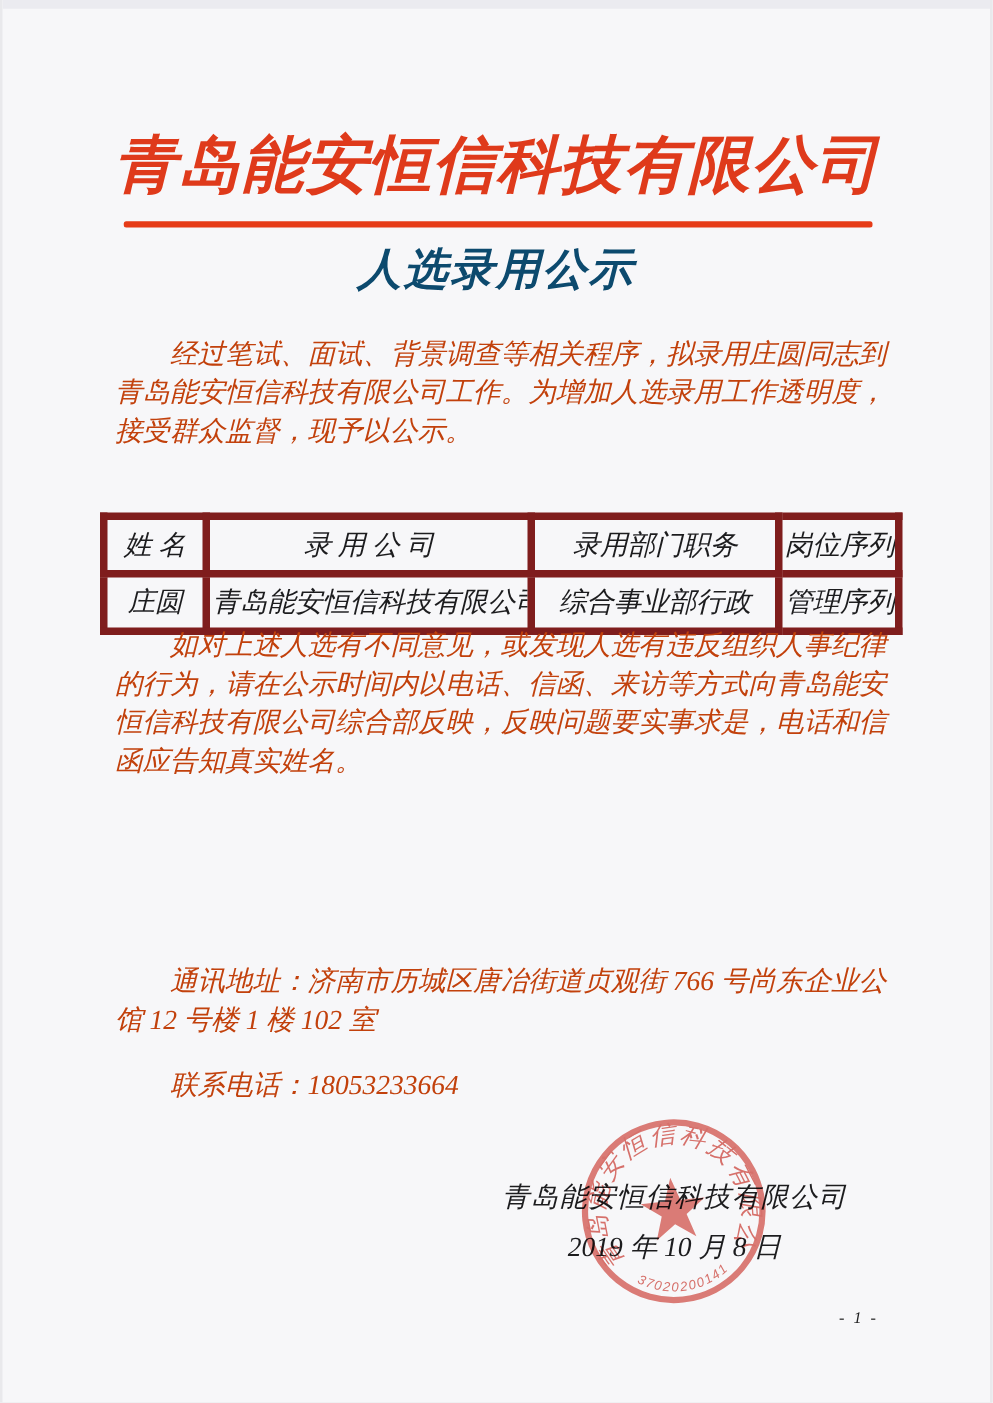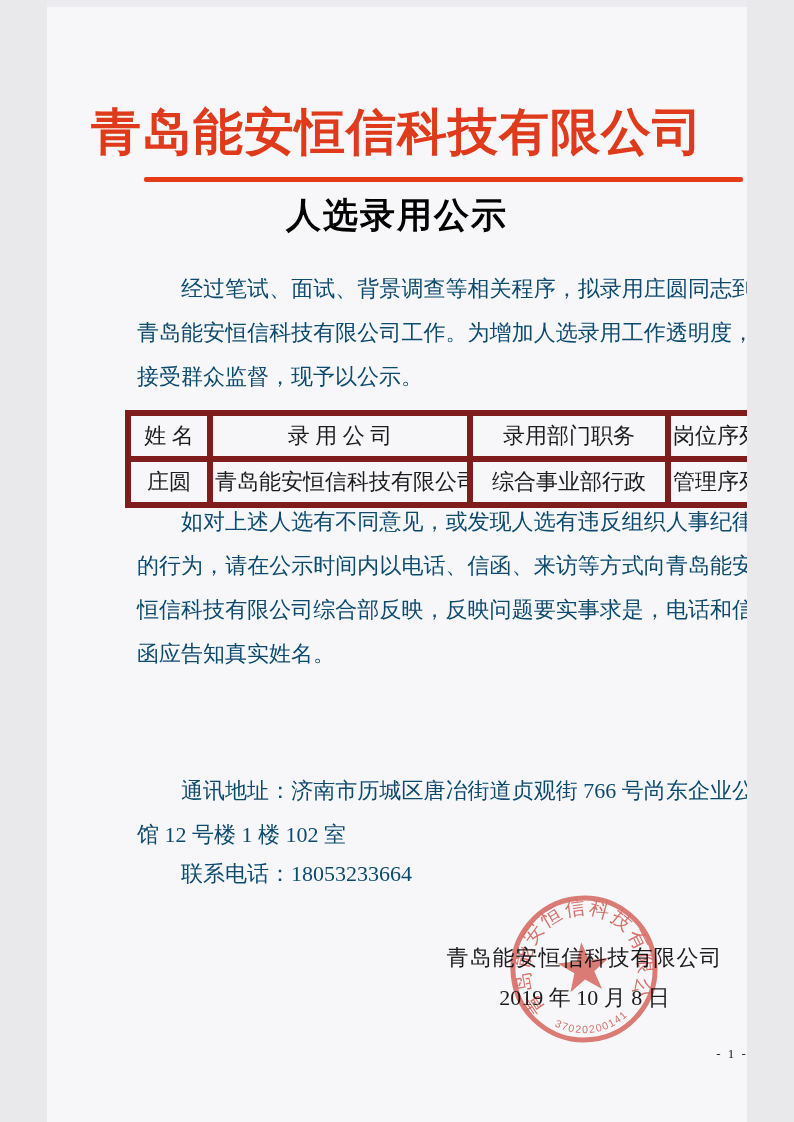--- a/index.html
+++ b/index.html
@@ -1,37 +1,38 @@
 <!DOCTYPE html>
 <html><head>
 <meta charset="utf-8">
 <style>
   html,body{margin:0;padding:0;background:#e9e9ec;}
   .page{
-    position:relative;width:700px;height:1122px;margin:0 auto;
+    position:relative;width:790px;height:1122px;margin:0 auto;
     background:#f7f7f9;overflow:hidden;
     font-family:"Liberation Serif","DejaVu Serif",serif;
     color:#1c1c1e;
+    font-style:italic;
   }
   .scan-edge{position:absolute;left:0;top:0;width:794px;height:7px;background:#ebebf0;}
   .company-title{
     position:absolute;left:0;right:0;top:99px;text-align:center;
     font-size:50px;font-weight:bold;letter-spacing:1px;color:#df3a1b;
     white-space:nowrap;
   }
   .title-rule{position:absolute;left:97px;top:177px;width:599px;height:5px;background:#e63b17;border-radius:2px;}
   .doc-title{
     position:absolute;left:0;right:0;top:192px;text-align:center;
     font-family:"Liberation Sans","DejaVu Sans",sans-serif;
-    font-size:35px;font-weight:bold;color:#000000;letter-spacing:2px;
+    font-size:35px;font-weight:bold;color:#0c4a6e;letter-spacing:2px;
   }
   .body-par{
     position:absolute;left:90px;width:617px;
-    font-size:22px;line-height:44px;text-indent:2em;text-align:justify;
-    color:#0c4a6e;
+    font-size:22px;line-height:31px;text-indent:2em;text-align:justify;
+    color:#c2410c;
   }
   .par-intro{top:267px;}
   .par-objection{top:500px;}
   .par-period{top:687px;}
   .par-address{top:769px;}
   .par-phone{top:852px;}
   .par-email{top:894px;}
 
   table.recruit{
     position:absolute;left:78px;top:410px;width:636px;

